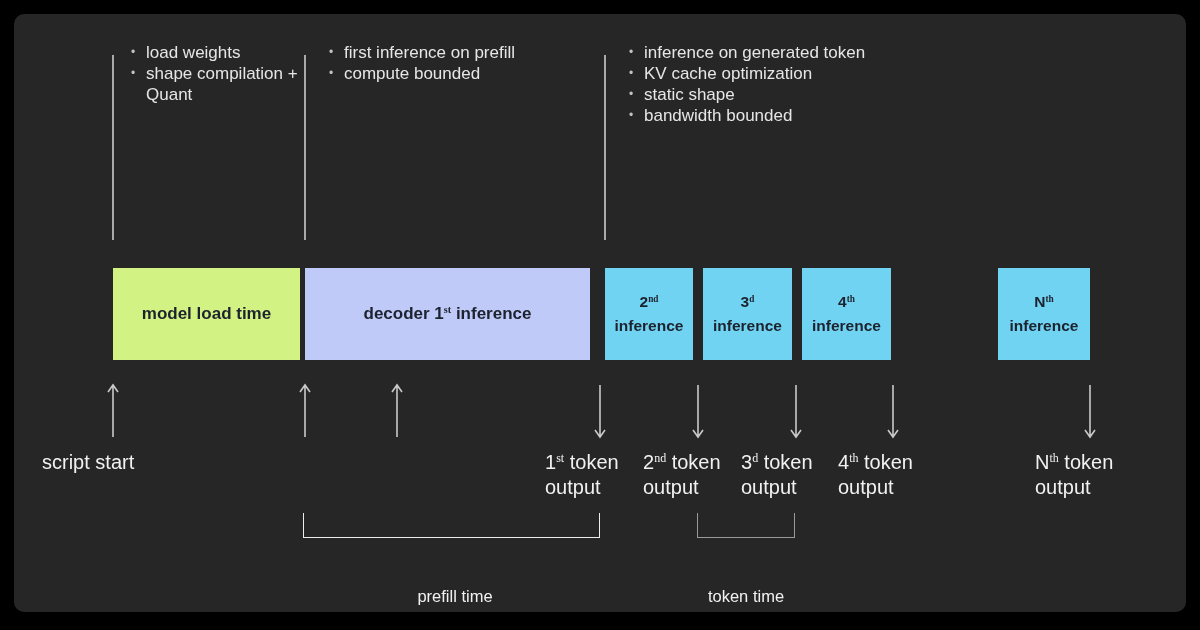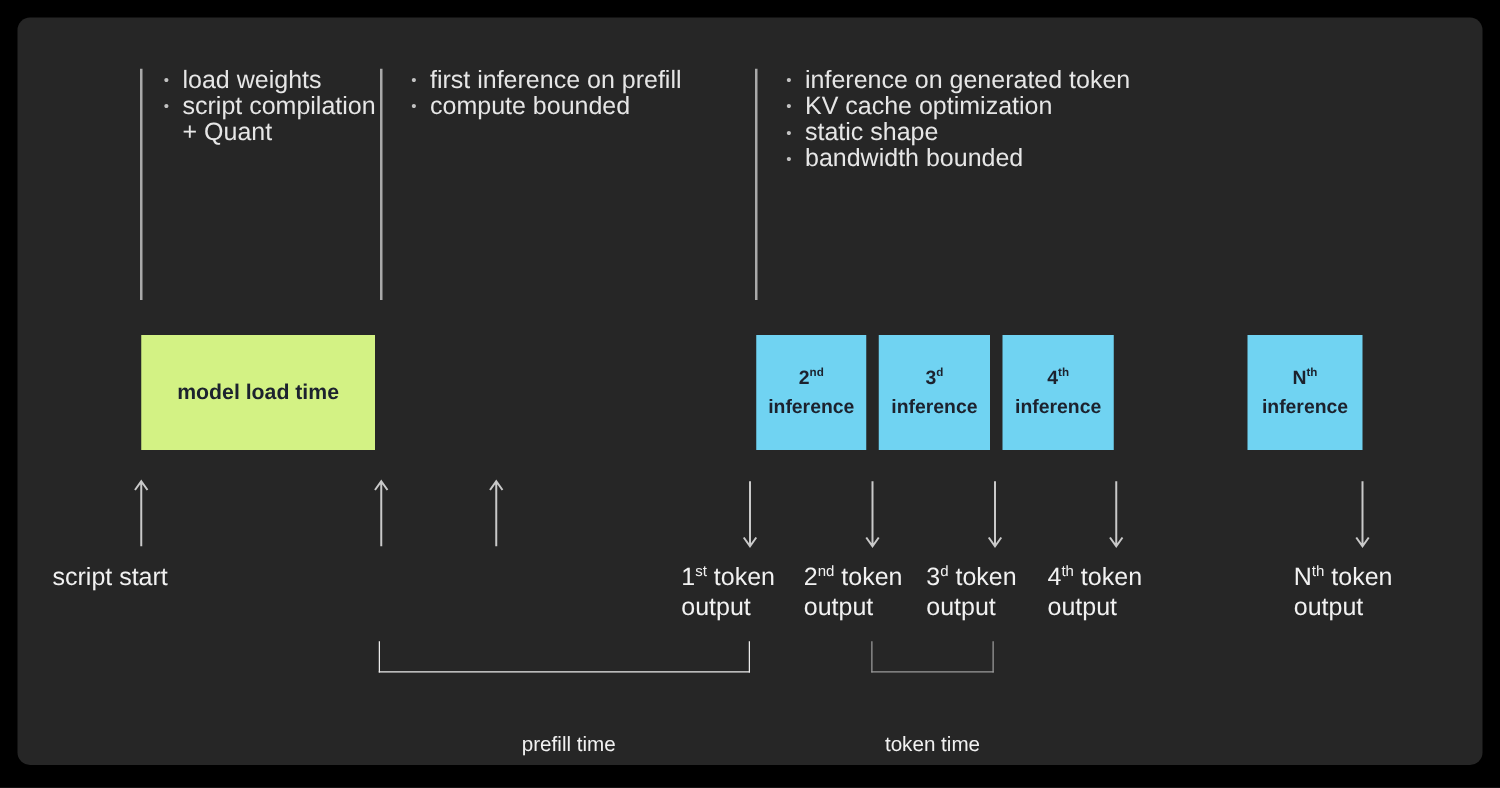--- a/index.html
+++ b/index.html
@@ -31,24 +31,24 @@
   }
   
   .note-line {
     position: absolute;
     top: 41px; width: 2px; height: 185px;
     background: var(--divider);
   }
   
   .notes {
     position: absolute;
-    top: 40px;
+    top: 28px;
     list-style: none;
     color: var(--note-text);
-    font-size: 20px;
+    font-size: 17px;
     line-height: 21px;
   }
   .notes li { padding-left: 17px; position: relative; }
   .notes li::before {
     content: "\2022";
     position: absolute; left: 2px; top: 0;
     color: #c2c2c2; font-size: 12px;
   }
   
   .box {
@@ -61,20 +61,21 @@
     text-align: center;
   }
   .box-green   { background: var(--model-load-fill); font-size: 17px; text-align: right; }
   .box-lav     { background: var(--decoder-fill);    font-size: 17px; }
   .box-cyan    { background: var(--inference-fill);  font-size: 15.5px; line-height: 22px; }
   sup {
     font-size: 60%;
     vertical-align: baseline;
     position: relative; top: -0.55em;
     font-weight: inherit;
+    font-family: Liberation Serif, serif;
   }
   
   .arrow {
     position: absolute;
     width: 14px; height: 56px;
     color: var(--arrow);
   }
   
   .event-label {
     position: absolute;
@@ -106,36 +107,39 @@
 <body>
 
 <div class="panel">
 
   <div class="note-line" style="left:98px"></div>
   <div class="note-line" style="left:290px"></div>
   <div class="note-line" style="left:590px"></div>
 
   <ul class="notes" style="left:115px; width:178px">
     <li>load weights</li>
-    <li>script compilation + Quant</li>
+    <li>shape compilation + Quant</li>
   </ul>
   <ul class="notes" style="left:313px; width:250px">
     <li>first inference on prefill</li>
     <li>compute bounded</li>
   </ul>
   <ul class="notes" style="left:613px; width:290px">
     <li>inference on generated token</li>
     <li>KV cache optimization</li>
     <li>static shape</li>
     <li>bandwidth bounded</li>
   </ul>
 
   <div class="box box-green" style="left:99px; width:187px">
     <span>model load time</span>
   </div>
+  <div class="box box-lav" style="left:291px; width:285px">
+    <span><span>decoder 1</span><sup>st</sup><span> inference</span></span>
+  </div>
   <div class="box box-cyan" style="left:591px; width:88px">
     <span><span>2</span><sup>nd</sup></span>
     <span>inference</span>
   </div>
   <div class="box box-cyan" style="left:689px; width:89px">
     <span><span>3</span><sup>d</sup></span>
     <span>inference</span>
   </div>
   <div class="box box-cyan" style="left:788px; width:89px">
     <span><span>4</span><sup>th</sup></span>

